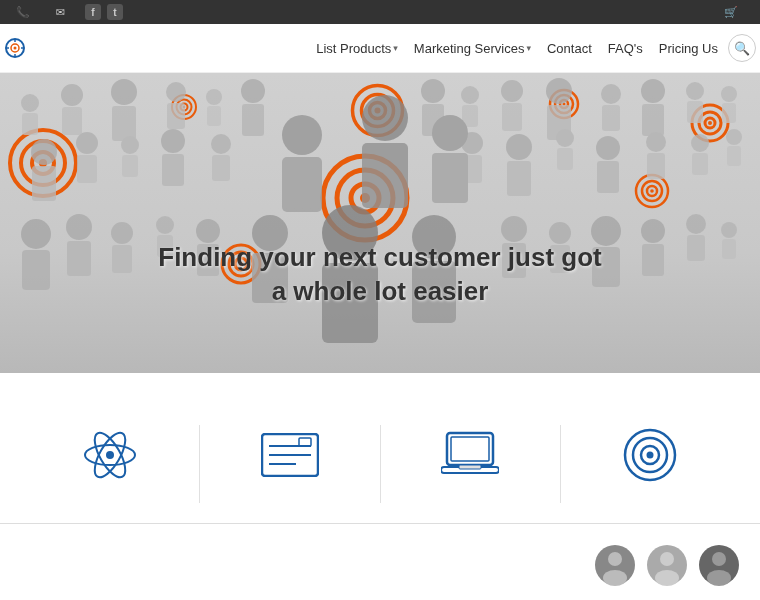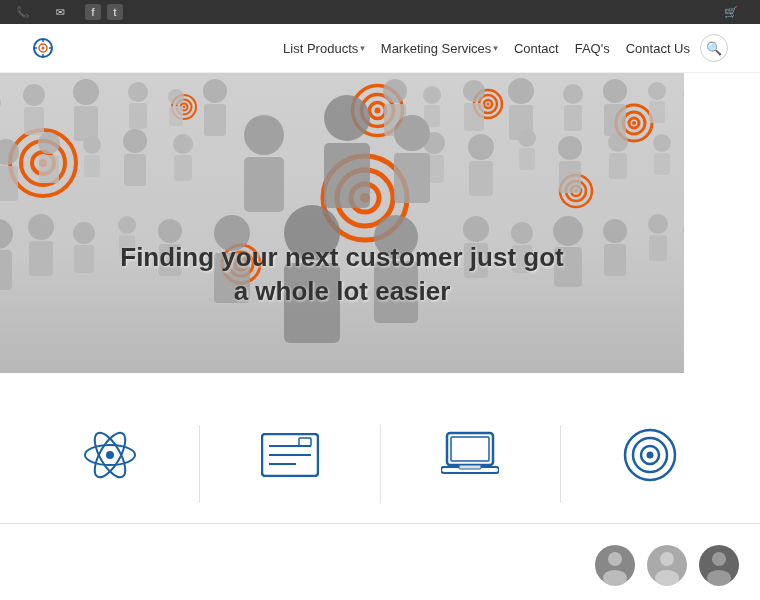--- a/index.html
+++ b/index.html
@@ -17,40 +17,40 @@
     }
     .top-bar-left { display: flex; align-items: center; gap: 10px; }
     .top-bar-right { display: flex; align-items: center; gap: 6px; }
     .top-bar a { color: #ccc; text-decoration: none; }
     .top-bar-icons { display: flex; gap: 6px; }
     .social-icon { width: 16px; height: 16px; background: #555; border-radius: 3px; display: inline-flex; align-items: center; justify-content: center; color: #ccc; font-size: 10px; font-weight: bold; }
 
     
     .header {
       background: #fff;
-      padding: 10px 32px;
+      padding: 10px 4px;
       display: flex;
       align-items: center;
       justify-content: space-between;
       border-bottom: 1px solid #eee;
     }
     .logo { display: flex; flex-direction: column; }
     .logo-name { font-size: 22px; font-weight: bold; color: #1a5fa8; letter-spacing: -0.5px; }
     .logo-name span { color: #e85b0a; }
     .logo-tagline { font-size: 10px; color: #e85b0a; letter-spacing: 0.5px; }
 
     nav { display: flex; align-items: center; gap: 4px; }
     nav a { font-size: 13px; color: #333; text-decoration: none; padding: 4px 6px; display: flex; align-items: center; gap: 2px; white-space: nowrap; }
     .nav-arrow { font-size: 9px; color: #666; }
     .search-btn { width: 28px; height: 28px; border: 1px solid #ccc; border-radius: 50%; background: #fff; display: flex; align-items: center; justify-content: center; cursor: pointer; font-size: 13px; color: #666; }
 
     
     .hero {
       position: relative;
-      width: 684px;
+      width: 760px;
       height: 300px;
       overflow: hidden;
       background: linear-gradient(135deg, #c0c0c0 0%, #a0a0a0 50%, #808080 100%);
     }
 
     
     .hero-text {
       position: absolute;
       bottom: 60px;
       left: 0; right: 0;
@@ -201,21 +201,21 @@
       </span>
     </div>
     <span class="logo-tagline"></span>
   </div>
 
   <nav>
     <a href="#">List Products <span class="nav-arrow">▾</span></a>
     <a href="#">Marketing Services <span class="nav-arrow">▾</span></a>
     <a href="#">Contact</a>
     <a href="#">FAQ's</a>
-    <a href="#">Contact Us</a>
+    <a href="#">Pricing Us</a>
     <div class="search-btn">🔍</div>
   </nav>
 </div>
 
 <div class="hero">
   <div class="hero-scene"></div>
 
   <div class="figures-container">
     
   </div>

